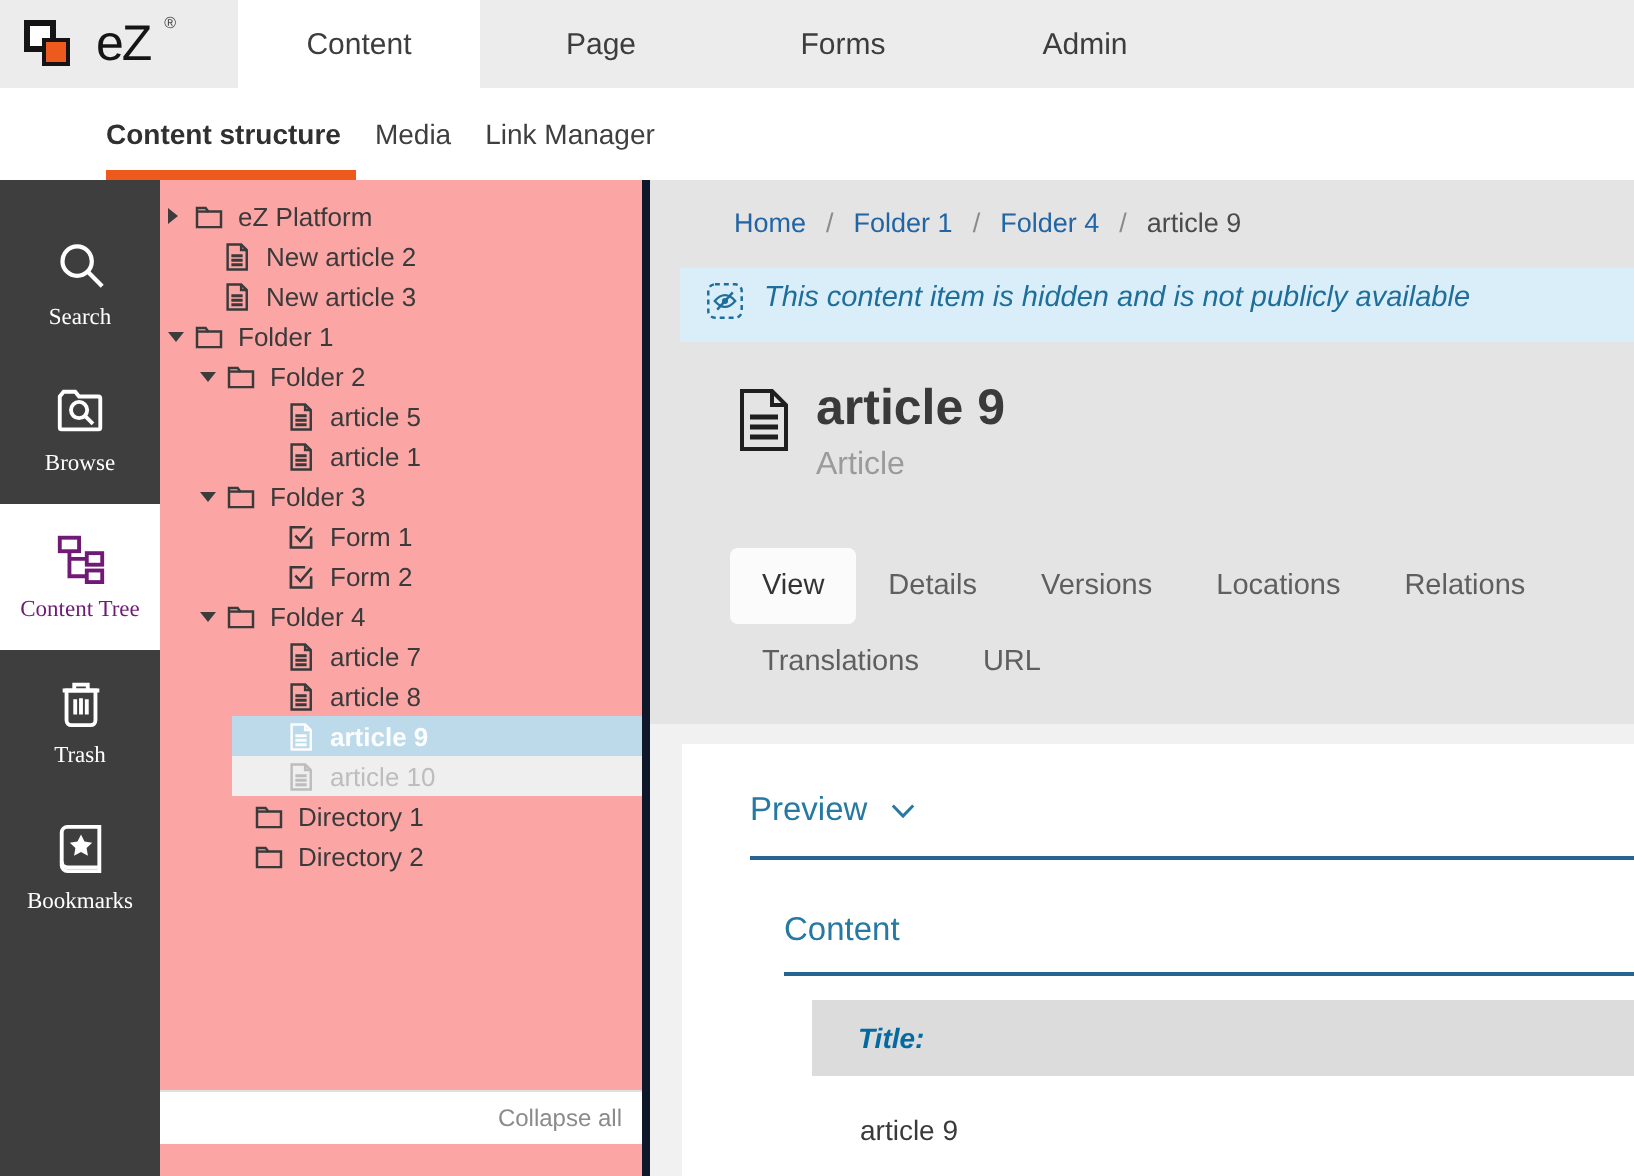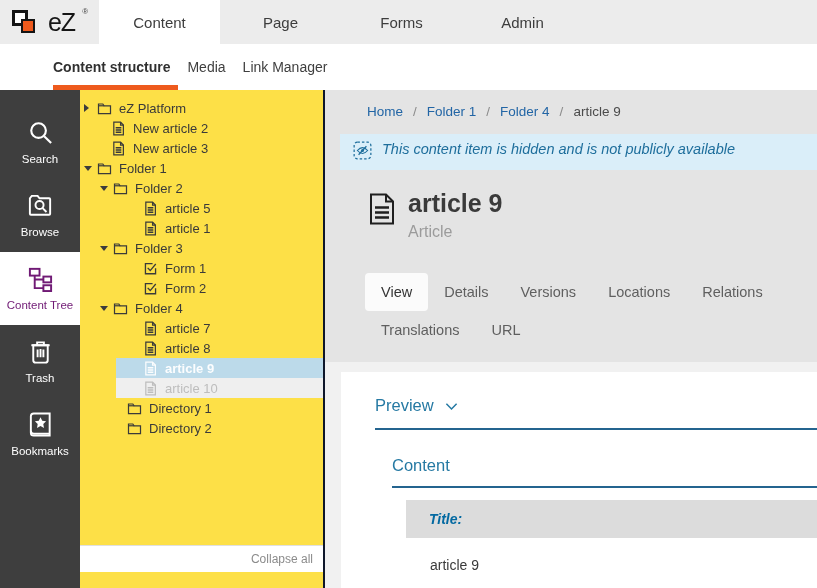--- a/index.html
+++ b/index.html
@@ -3,21 +3,21 @@
 <meta charset="utf-8">
 <style>
   * { margin:0; padding:0; box-sizing:border-box; }
   html,body { background:#fff; }
   .screen {
     position:relative; width:817px; height:588px; overflow:hidden;
     font-family:"Liberation Sans", sans-serif; background:#fff;
     -webkit-font-smoothing:antialiased;
   }
   
-  .topbar { height:44px; background:#ececec; display:flex; }
+  .topbar { height:44px; background:#ececec; display:flex;gap:20px; }
   .logo { width:99px; display:flex; align-items:center; justify-content:center; gap:7px; }
   .logo-mark { position:relative; width:30px; height:28px; display:inline-block; }
   .sq-outline { position:absolute; left:1px; top:2px; width:16px; height:16px; background:#fff; border:3px solid #141414; }
   .sq-orange  { position:absolute; left:10px; top:11px; width:14px; height:14px; background:var(--brand-orange,#ee5a1d); border:2px solid #141414; }
   .logo-text { font-size:25px; font-weight:500; color:#151515; letter-spacing:-1px; }
   .logo-reg { font-size:8px; color:#444; align-self:flex-start; margin-top:7px; }
   .top-tabs { display:flex; }
   .top-tab { width:121px; display:flex; align-items:center; justify-content:center;
              font-size:15px; color:#3d3d3d; cursor:pointer; }
   .top-tab.active { background:#ffffff; }
@@ -26,23 +26,23 @@
   .subnav-item { font-size:14px; color:#3f3f3f; display:flex; align-items:center; position:relative; cursor:pointer; }
   .subnav-item.active { font-weight:bold; color:#303030; }
   .subnav-item.active::after { content:""; position:absolute; left:0; right:-8px; bottom:0; height:5px; background:var(--brand-orange,#ee5a1d); }
   
   .body { display:flex; height:498px; }
   
   .sidebar { width:80px; background:var(--sidebar-bg,#3e3e3e); padding-top:16px; display:flex; flex-direction:column; flex:none; }
   .side-item { display:flex; flex-direction:column; align-items:center; padding:13px 0 14px; color:#fff; cursor:pointer; }
   .side-item.active { background:#ffffff; color:#701a75; }
   .side-item svg { width:27px; height:27px; display:block; }
-  .side-label { font-size:11.5px; margin-top:7px; white-space:nowrap; }
-  
-  .tree-panel { width:245px; flex:none; background:#fde047; border-right:2px solid #0f172a; position:relative; padding-top:8px; }
+  .side-label { font-size:11.5px; margin-top:7px; white-space:nowrap;font-family:Liberation Serif, serif; }
+  
+  .tree-panel { width:245px; flex:none; background:#fca5a5; border-right:4px solid #0f172a; position:relative; padding-top:8px; }
   .tree-row { display:flex; align-items:center; height:20px; font-size:13px; color:#3a3a3a; cursor:pointer; }
   .tree-indent { flex:none; height:1px; }
   .row-content { display:flex; align-items:center; flex:1; height:20px; padding-right:6px; min-width:0; }
   .arrow-slot { width:13px; flex:none; display:flex; align-items:center; }
   .leaf-spacer { width:27px; flex:none; }
   .tri-down { width:0; height:0; border-left:4.5px solid transparent; border-right:4.5px solid transparent; border-top:5.5px solid #3c3c3c; }
   .tri-right { width:0; height:0; border-top:4.5px solid transparent; border-bottom:4.5px solid transparent; border-left:5.5px solid #3c3c3c; }
   .tree-icon { width:15px; height:15px; flex:none; margin-right:7px; display:flex; align-items:center; }
   .tree-icon svg { width:15px; height:15px; display:block; }
   .tree-label { white-space:nowrap; overflow:hidden; }

